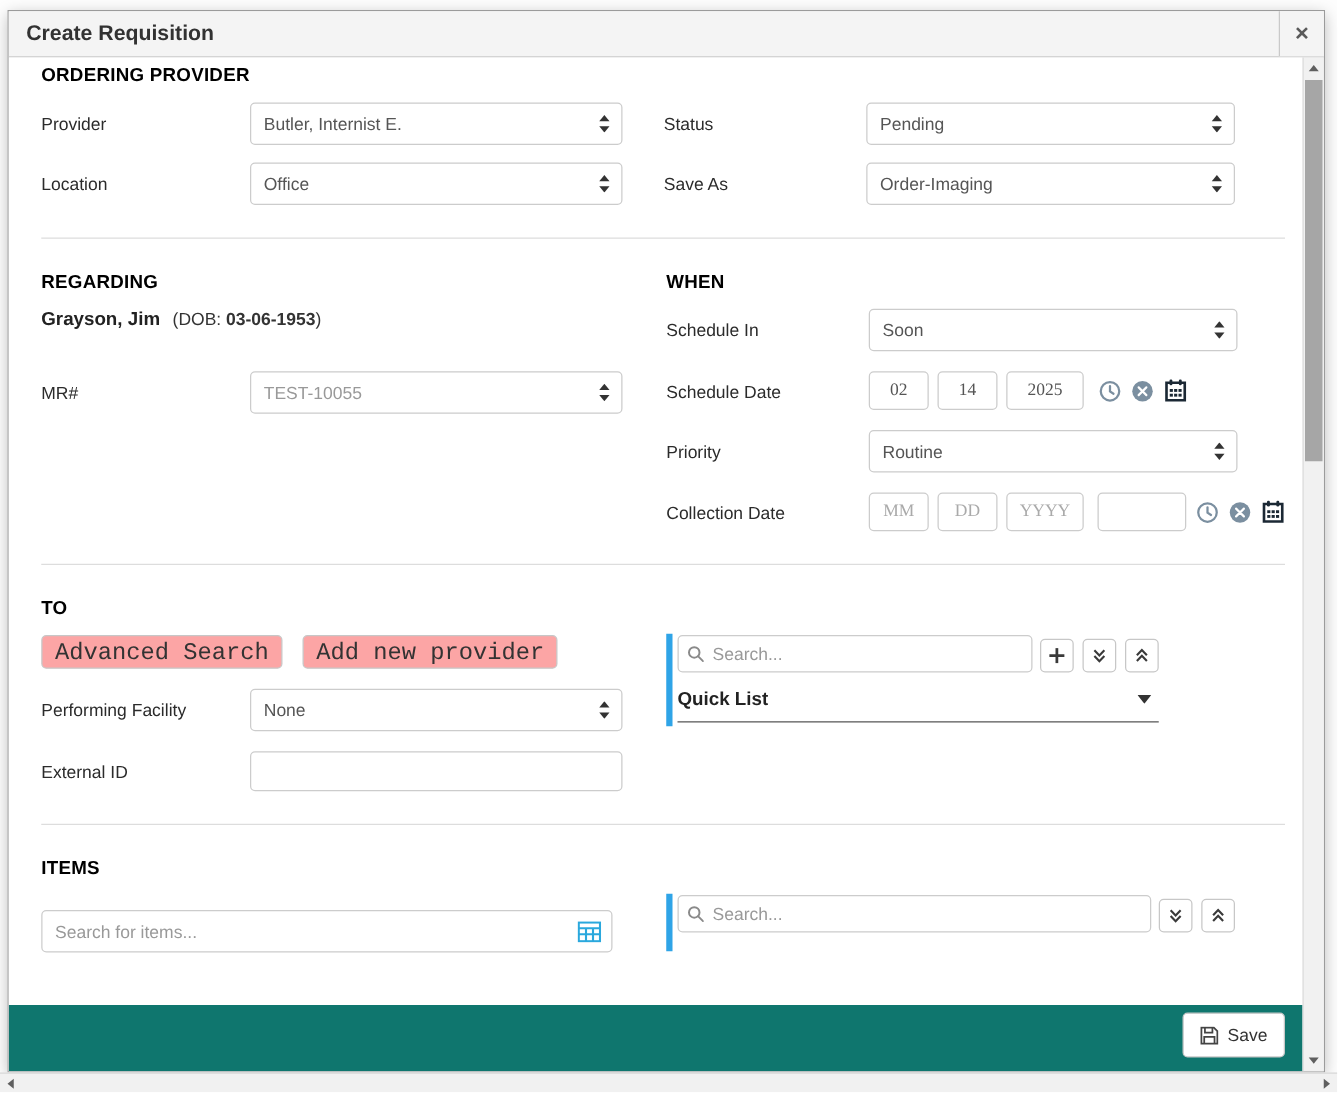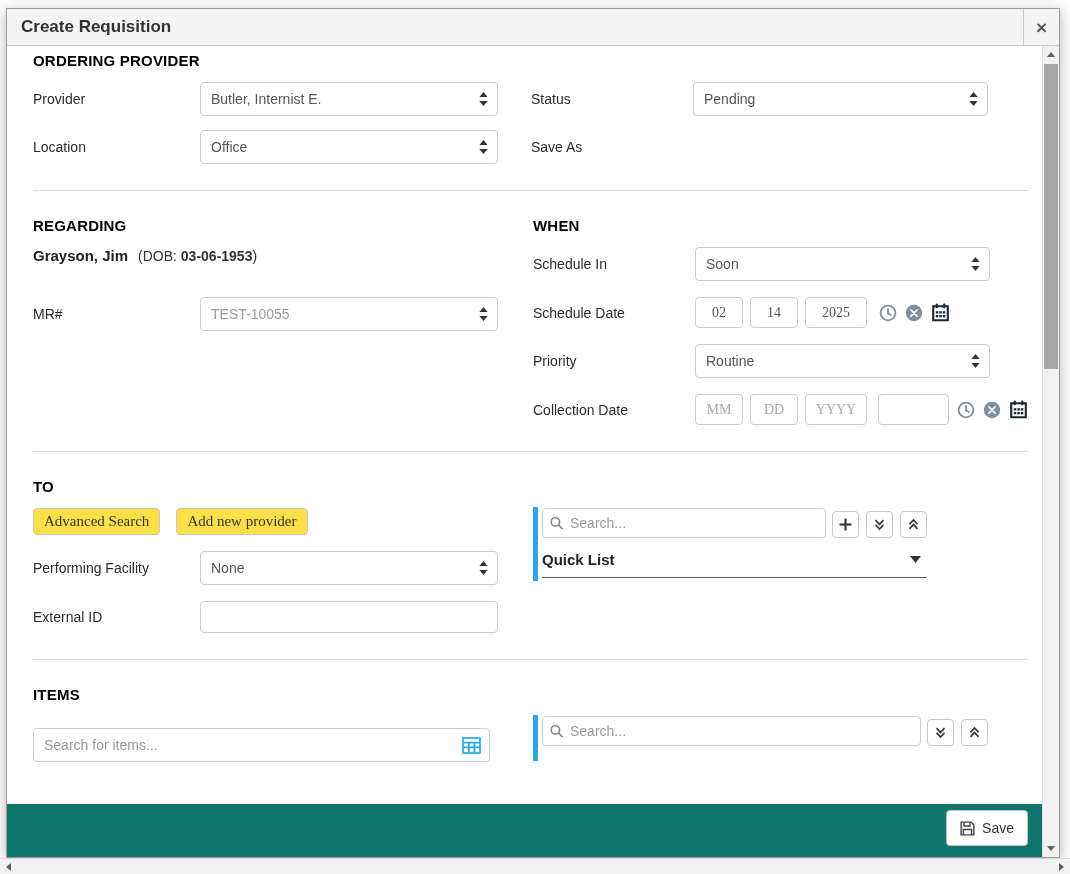--- a/index.html
+++ b/index.html
@@ -36,21 +36,21 @@
 .w48{width:48px}.w62{width:62px}.w71{width:71px;margin-left:11px}
 .dgap{margin-left:7px}
 .icon-link{flex:none;display:flex;align-items:center;cursor:pointer}
 .ml12{margin-left:12px}.ml8{margin-left:8px}
 .clock,.xcirc{color:#7b8fa0}
 .cal{color:#1b2834}
 input.txt{height:32px;border:1px solid #ccc;border-radius:4px;padding:0 10px;font-size:14px;color:#555;font-family:inherit;background:#fff;width:100%}
 input.txt::placeholder,input.si::placeholder{color:#999}
 .to-search{width:465px;margin-bottom:16px}
 .btnrow{margin:0 0 16px 0;display:flex}
-.btn{height:27px;border:1px solid #c7c7c7;border-radius:4px;background:#fde047;color:#333;font-size:15px;padding:0 10px;font-family:Liberation Serif, serif;cursor:pointer;margin-right:16px}
+.btn{height:27px;border:1px solid #c7c7c7;border-radius:4px;background:#fca5a5;color:#333;font-size:19px;padding:0 10px;font-family:Liberation Mono, monospace;cursor:pointer;margin-right:16px}
 .fieldrow{display:grid;grid-template-columns:167px 298px;align-items:center;margin-bottom:16px}
 .fieldrow.last{margin-bottom:0}
 .rpanel{position:relative;padding-left:9px}
 .accent{position:absolute;left:0;top:-1px;width:5px;background:#2fa4e7}
 .accent.h74{height:74px}.accent.h46{height:46px}
 .qrow{display:flex;align-items:flex-end}
 .sbox{position:relative;flex:none}
 .sbox .mag{position:absolute;left:8px;top:50%;transform:translateY(-50%);color:#8a8a8a;display:flex}
 input.si{height:30px;border:1px solid #ccc;border-radius:4px;padding:0 8px 0 27px;font-size:14px;color:#555;font-family:inherit;background:#fff}
 .si.w284{width:284px}.si.w379{width:379px}
@@ -125,20 +125,29 @@
             <span class="val">Office</span>
             <span class="caret">
                 <svg width="9" height="14" viewBox="0 0 9 14" fill="currentColor">
                   <path d="M4.5 0L8.6 5H.4z"></path>
                   <path d="M4.5 14L8.6 9H.4z"></path>
                 </svg>
               </span>
           </div>
           <span></span>
           <span class="lbl">Save As</span>
+          <div class="sel">
+            <span class="val">Order-Imaging</span>
+            <span class="caret">
+                <svg width="9" height="14" viewBox="0 0 9 14" fill="currentColor">
+                  <path d="M4.5 0L8.6 5H.4z"></path>
+                  <path d="M4.5 14L8.6 9H.4z"></path>
+                </svg>
+              </span>
+          </div>
         </div>
 
         <hr class="div">
 
         <div class="twocol">
           <div class="col-l">
             <h3 class="sec">REGARDING</h3>
             <div class="patient">
               <span class="pname">Grayson, Jim</span>
               <span class="pdob"><span>(DOB: </span><b>03-06-1953</b><span>)</span></span>

